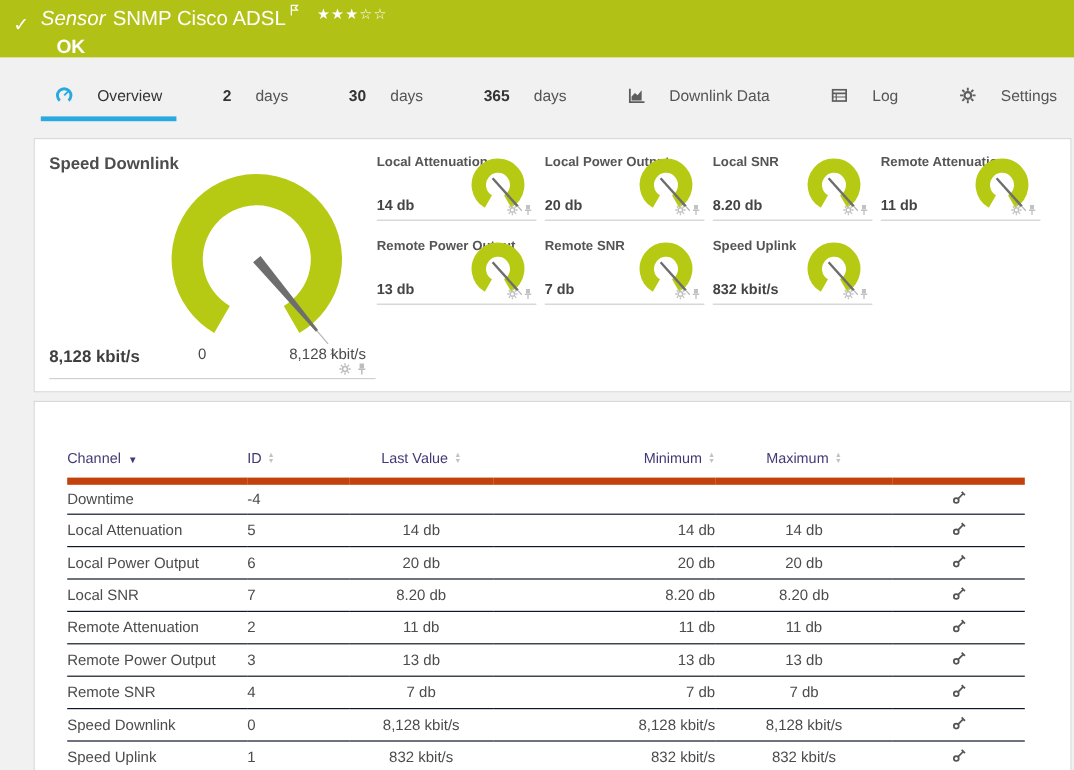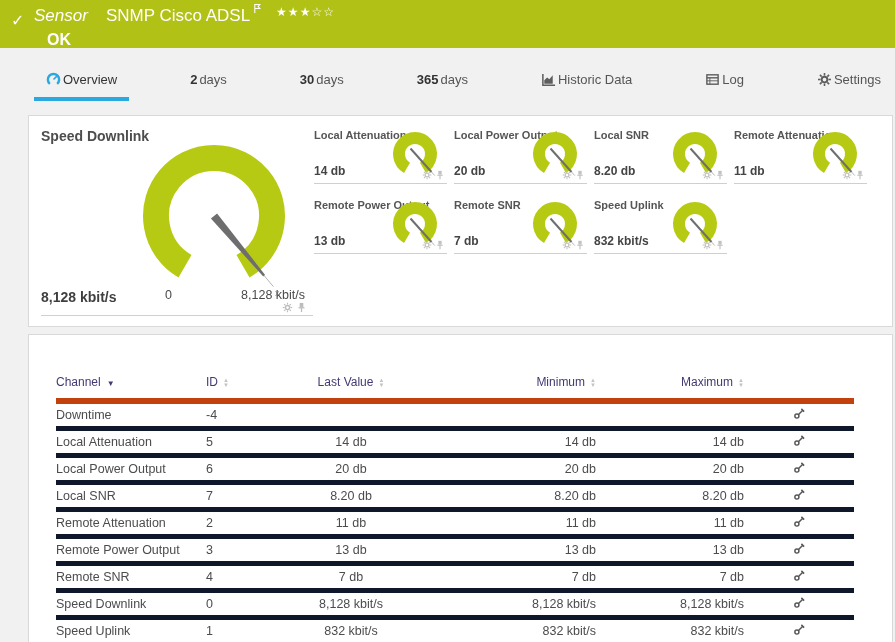--- a/index.html
+++ b/index.html
@@ -7,28 +7,28 @@
   #app {
     position:relative; width:895px; height:642px; overflow:hidden;
     background:#f1f1f1;
     font-family:"Liberation Sans","DejaVu Sans",sans-serif;
     color:#4c4c4c;
   }
   
   #topbar { position:absolute; top:0; left:0; right:0; height:48px; background:var(--green); }
   #topbar .check { position:absolute; left:11px; top:11px; color:#fff; font-size:16px; font-weight:bold; }
   #topbar .titleline { position:absolute; left:34px; top:6px; color:#fff; font-size:17px; white-space:nowrap; }
-  #topbar .titleline em { font-style:italic; margin-right:18px; }
+  #topbar .titleline em { font-style:italic; margin-right:6px; }
   #topbar .flag { position:relative; top:-7px; margin-left:3px; display:inline-block; color:#fff; }
   #topbar .stars { position:relative; top:-5px; margin-left:14px; color:#fff; font-size:12px; letter-spacing:1px; cursor:pointer; }
   #topbar .ok { position:absolute; left:47px; top:31px; color:#fff; font-size:16px; font-weight:bold; }
   
   #tabbar { position:absolute; top:48px; left:0; right:0; height:62px; display:flex; align-items:center;
             justify-content:space-between; padding:0 2px 0 34px; background:#f1f1f1; }
-  .tab { position:relative; height:100%; display:flex; align-items:center; gap:2px; padding:0 12px; cursor:pointer; font-size:13px; color:#4a4a4a; }
+  .tab { position:relative; height:100%; display:flex; align-items:center; gap:20px; padding:0 12px; cursor:pointer; font-size:13px; color:#4a4a4a; }
   .tab .ticon { display:flex; color:#5d5d5d; }
   .tab .b { font-weight:bold; color:#333; }
   .tab .lbl { color:#555; }
   .tab.active .ticon { color:var(--blue); }
   .tab.active .lbl { color:#333; }
   .tab.active::after { content:""; position:absolute; left:0; right:0; bottom:9px; height:4px; background:var(--blue); }
   
   .panel { position:absolute; left:28px; right:2px; background:#fff; border:1px solid #d9d9d9; }
   #gauges-panel { top:115px; height:212px; }
   #table-panel  { top:334px; height:310px; border-bottom:none; }
@@ -43,26 +43,26 @@
   
   #sg-grid { position:absolute; left:285px; top:8px; width:572px; display:flex; flex-wrap:wrap; }
   .sg-cell { position:relative; width:133px; height:60px; margin:0 7px 10px 0; border-bottom:1px solid #cfcfcf; }
   .sg-title { padding-top:5px; font-size:11px; font-weight:bold; color:#555; white-space:nowrap; }
   .sg-svg { position:absolute; right:2px; top:5px; }
   .sg-value { position:absolute; left:0; bottom:5px; font-size:12px; font-weight:600; color:#444; }
   .sg-icons { position:absolute; right:2px; bottom:3px; display:flex; gap:3px; color:#c2c2c2; cursor:pointer; }
   
   #channel-table { margin:40px 0 0 27px; border-collapse:collapse; font-size:12.5px; }
   #channel-table th { font-weight:normal; font-size:12px; color:var(--thdr); padding-bottom:9px; border-bottom:6px solid #c2410c; white-space:nowrap; cursor:pointer; }
-  #channel-table td { height:27px; border-bottom:5px solid #0f172a; color:#4c4c4c; white-space:nowrap; }
+  #channel-table td { height:27px; border-bottom:1px solid #0f172a; color:#4c4c4c; white-space:nowrap; }
   .c-channel { width:150px; text-align:left; }
   .c-id      { width:85px;  text-align:left; }
   .c-last    { width:120px; text-align:center; }
   .c-min     { width:185px; text-align:right; }
-  .c-max     { width:148px; text-align:right; }
+  .c-max     { width:148px; text-align:center; }
   .c-tools   { width:110px; text-align:center; }
   .sort-ud { display:inline-flex; flex-direction:column; vertical-align:middle; margin-left:5px; font-size:6px; line-height:5px; color:#c3c3c3; }
   .sort-desc { margin-left:6px; font-size:8px; color:var(--thdr); }
   .wrench { color:#555; cursor:pointer; display:inline-flex; }
   svg { display:block; }
 </style>
 </head>
 <body>
 
 <div id="app" style="--green: #b2c116; --ggreen: #b7ca13; --blue: #2aa9e0; --thdr: #413a74;">
@@ -109,21 +109,21 @@
     </div>
 
     <div class="tab">
       <span class="ticon">
           <svg viewBox="0 0 16 16" width="15" height="15">
             <path d="M2 2 v12 h13" fill="none" stroke="currentColor" stroke-width="1.6"></path>
             <path d="M3.5 12.5 v-3.6 l3-3 2.4 1.9 3.6-4.4 v9.1 z" fill="currentColor"></path>
           </svg>
         </span>
 
-      <span class="lbl">Historic Data</span>
+      <span class="lbl">Downlink Data</span>
     </div>
 
     <div class="tab">
       <span class="ticon">
           <svg viewBox="0 0 16 16" width="15" height="15">
             <rect x="2" y="3" width="12" height="10" fill="none" stroke="currentColor" stroke-width="1.5"></rect>
             <line x1="2" y1="6.2" x2="14" y2="6.2" stroke="currentColor" stroke-width="1.5"></line>
             <line x1="2" y1="9.4" x2="14" y2="9.4" stroke="currentColor" stroke-width="1"></line>
             <line x1="5.2" y1="6.2" x2="5.2" y2="13" stroke="currentColor" stroke-width="1"></line>
           </svg>

